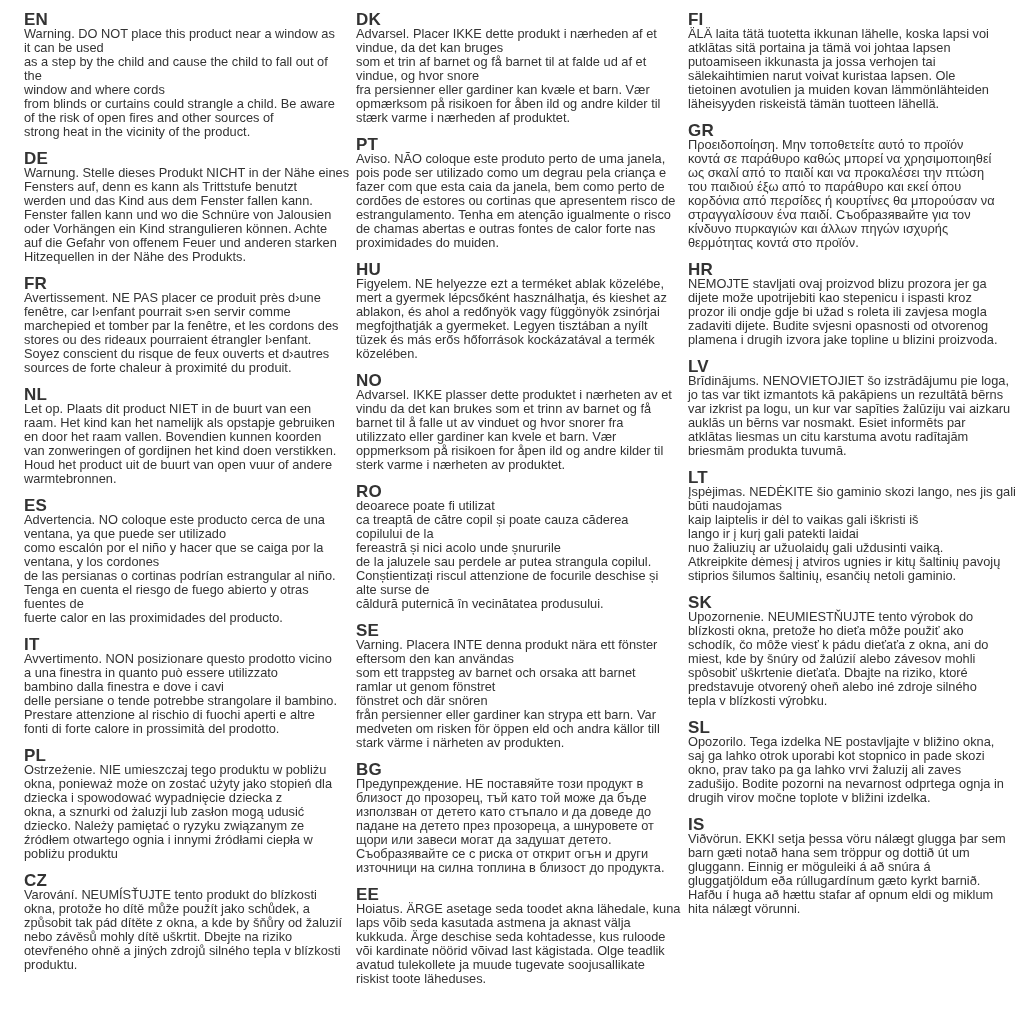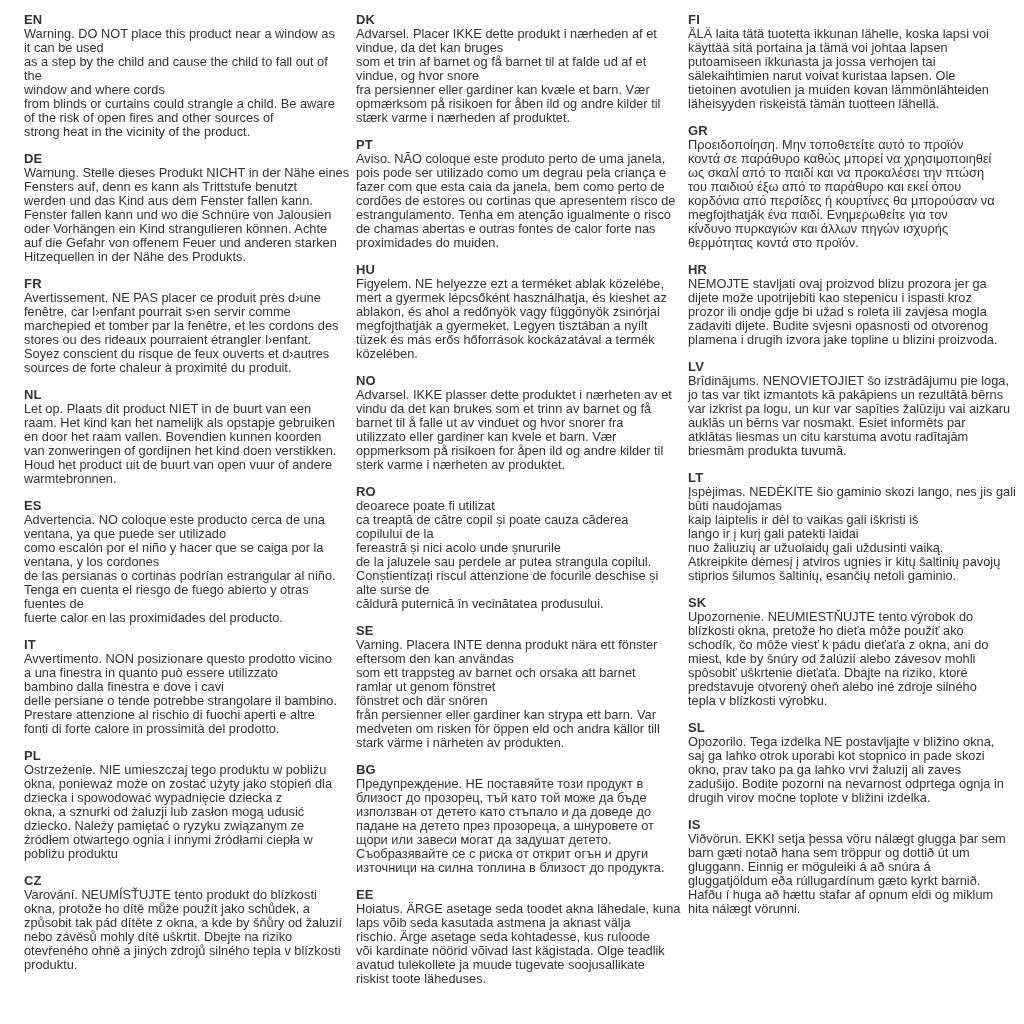--- a/index.html
+++ b/index.html
@@ -21,21 +21,21 @@
   }
   .col {
     flex: 0 0 312px;
     width: 312px;
   }
   .section {
     margin-bottom: 13px;
   }
   .code {
     font-weight: 700;
-    font-size: 13px;
+    font-size: 17px;
     line-height: 14px;
     letter-spacing: 0.2px;
   }
   .line {
     font-size: 12.8px;
     line-height: 14px;
     white-space: nowrap;
   }
 </style>
 </head>
@@ -190,44 +190,44 @@
         <div class="line">използван от детето като стъпало и да доведе до</div>
         <div class="line">падане на детето през прозореца, а шнуровете от</div>
         <div class="line">щори или завеси могат да задушат детето.</div>
         <div class="line">Съобразявайте се с риска от открит огън и други</div>
         <div class="line">източници на силна топлина в близост до продукта.</div>
       </div>
       <div class="section">
         <div class="code">EE</div>
         <div class="line">Hoiatus. ÄRGE asetage seda toodet akna lähedale, kuna</div>
         <div class="line">laps võib seda kasutada astmena ja aknast välja</div>
-        <div class="line">rischio. Ärge asetage seda kohtadesse, kus ruloode</div>
+        <div class="line">kukkuda. Ärge deschise seda kohtadesse, kus ruloode</div>
         <div class="line">või kardinate nöörid võivad last kägistada. Olge teadlik</div>
         <div class="line">avatud tulekollete ja muude tugevate soojusallikate</div>
         <div class="line">riskist toote läheduses.</div>
       </div>
     </div>
   <div class="col">
       <div class="section">
         <div class="code">FI</div>
         <div class="line">ÄLÄ laita tätä tuotetta ikkunan lähelle, koska lapsi voi</div>
-        <div class="line">käyttää sitä portaina ja tämä voi johtaa lapsen</div>
+        <div class="line">atklātas sitä portaina ja tämä voi johtaa lapsen</div>
         <div class="line">putoamiseen ikkunasta ja jossa verhojen tai</div>
         <div class="line">sälekaihtimien narut voivat kuristaa lapsen. Ole</div>
         <div class="line">tietoinen avotulien ja muiden kovan lämmönlähteiden</div>
         <div class="line">läheisyyden riskeistä tämän tuotteen lähellä.</div>
       </div>
       <div class="section">
         <div class="code">GR</div>
         <div class="line">Προειδοποίηση. Μην τοποθετείτε αυτό το προϊόν</div>
         <div class="line">κοντά σε παράθυρο καθώς μπορεί να χρησιμοποιηθεί</div>
         <div class="line">ως σκαλί από το παιδί και να προκαλέσει την πτώση</div>
         <div class="line">του παιδιού έξω από το παράθυρο και εκεί όπου</div>
         <div class="line">κορδόνια από περσίδες ή κουρτίνες θα μπορούσαν να</div>
-        <div class="line">megfojthatják ένα παιδί. Ενημερωθείτε για τον</div>
+        <div class="line">στραγγαλίσουν ένα παιδί. Съобразявайте για τον</div>
         <div class="line">κίνδυνο πυρκαγιών και άλλων πηγών ισχυρής</div>
         <div class="line">θερμότητας κοντά στο προϊόν.</div>
       </div>
       <div class="section">
         <div class="code">HR</div>
         <div class="line">NEMOJTE stavljati ovaj proizvod blizu prozora jer ga</div>
         <div class="line">dijete može upotrijebiti kao stepenicu i ispasti kroz</div>
         <div class="line">prozor ili ondje gdje bi užad s roleta ili zavjesa mogla</div>
         <div class="line">zadaviti dijete. Budite svjesni opasnosti od otvorenog</div>
         <div class="line">plamena i drugih izvora jake topline u blizini proizvoda.</div>

